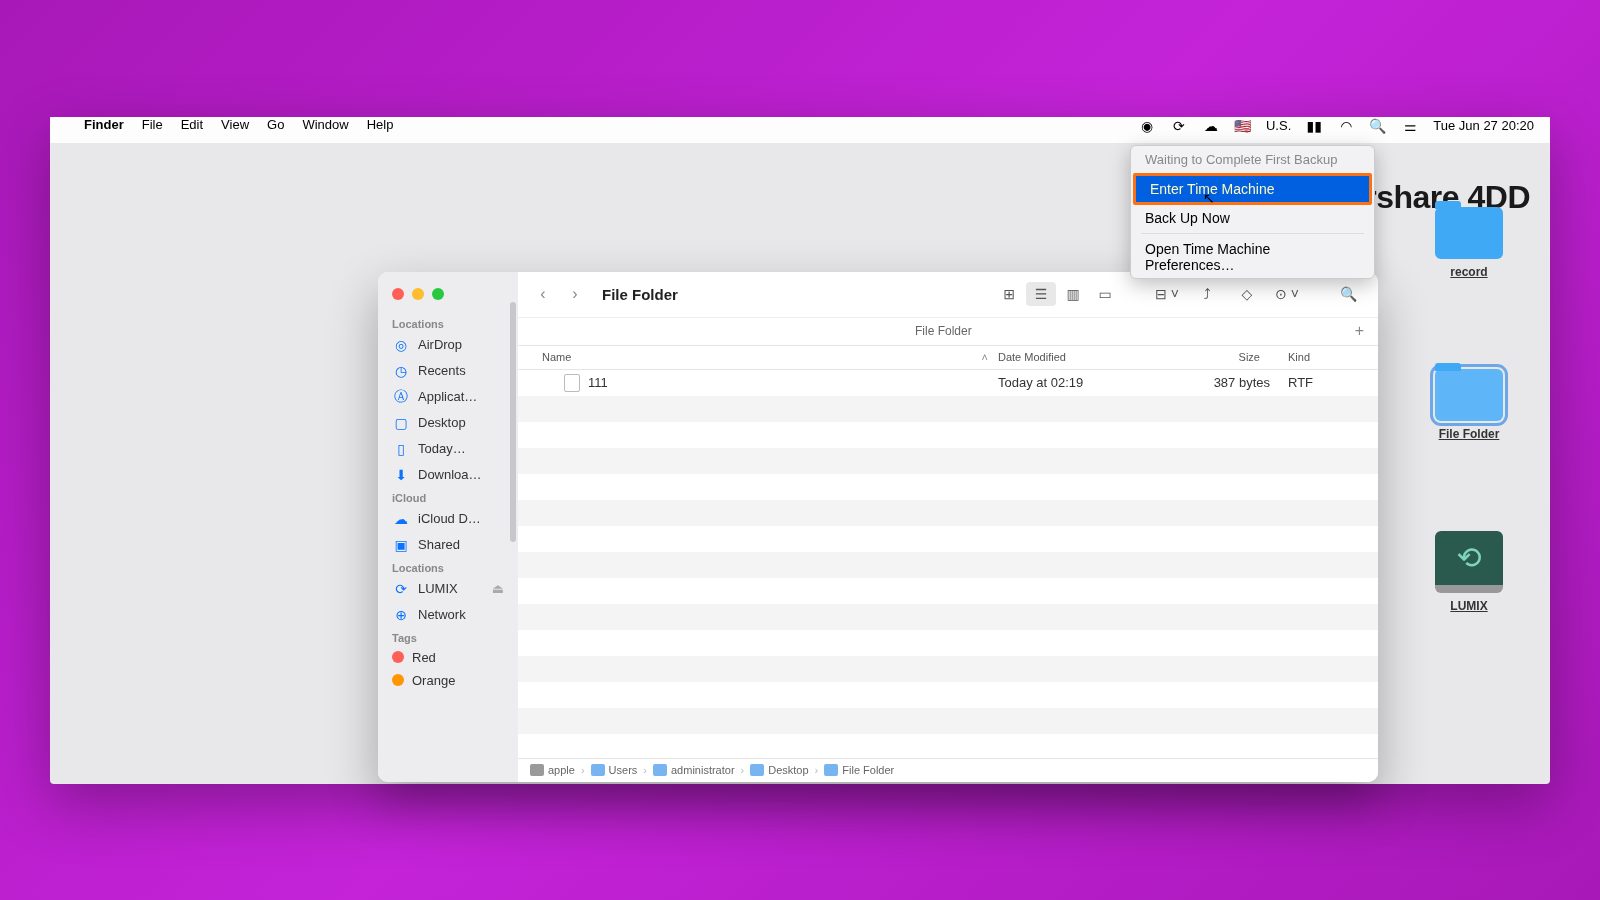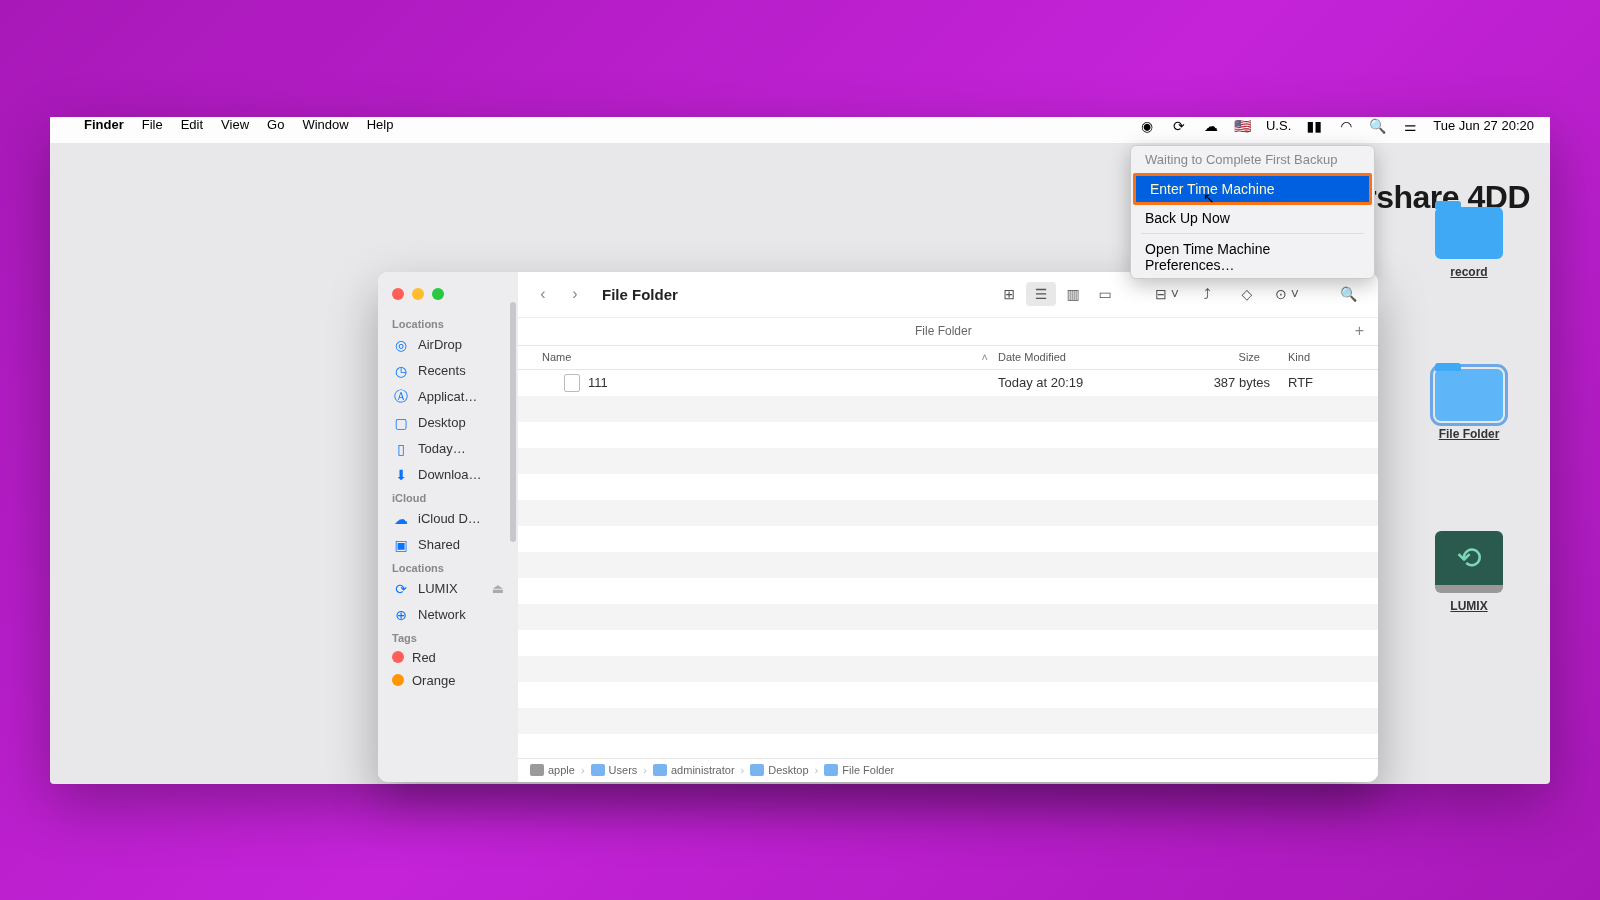--- a/index.html
+++ b/index.html
@@ -237,21 +237,21 @@
         <div class="col-size">Size</div>
         <div class="col-kind">Kind</div>
       </div>
 
       <div class="list-body">
         <div class="row">
           <div class="cell-name">
               <div class="file-icon"></div>
               <span>111</span>
             </div>
-          <div class="cell-date">Today at 20:19</div>
+          <div class="cell-date">Today at 02:19</div>
           <div class="cell-size">387 bytes</div>
           <div class="cell-kind">RTF</div>
         </div>
         <div class="empty-row shade"></div>
           <div class="empty-row"></div>
         <div class="empty-row shade"></div>
           <div class="empty-row"></div>
         <div class="empty-row shade"></div>
           <div class="empty-row"></div>
         <div class="empty-row shade"></div>

